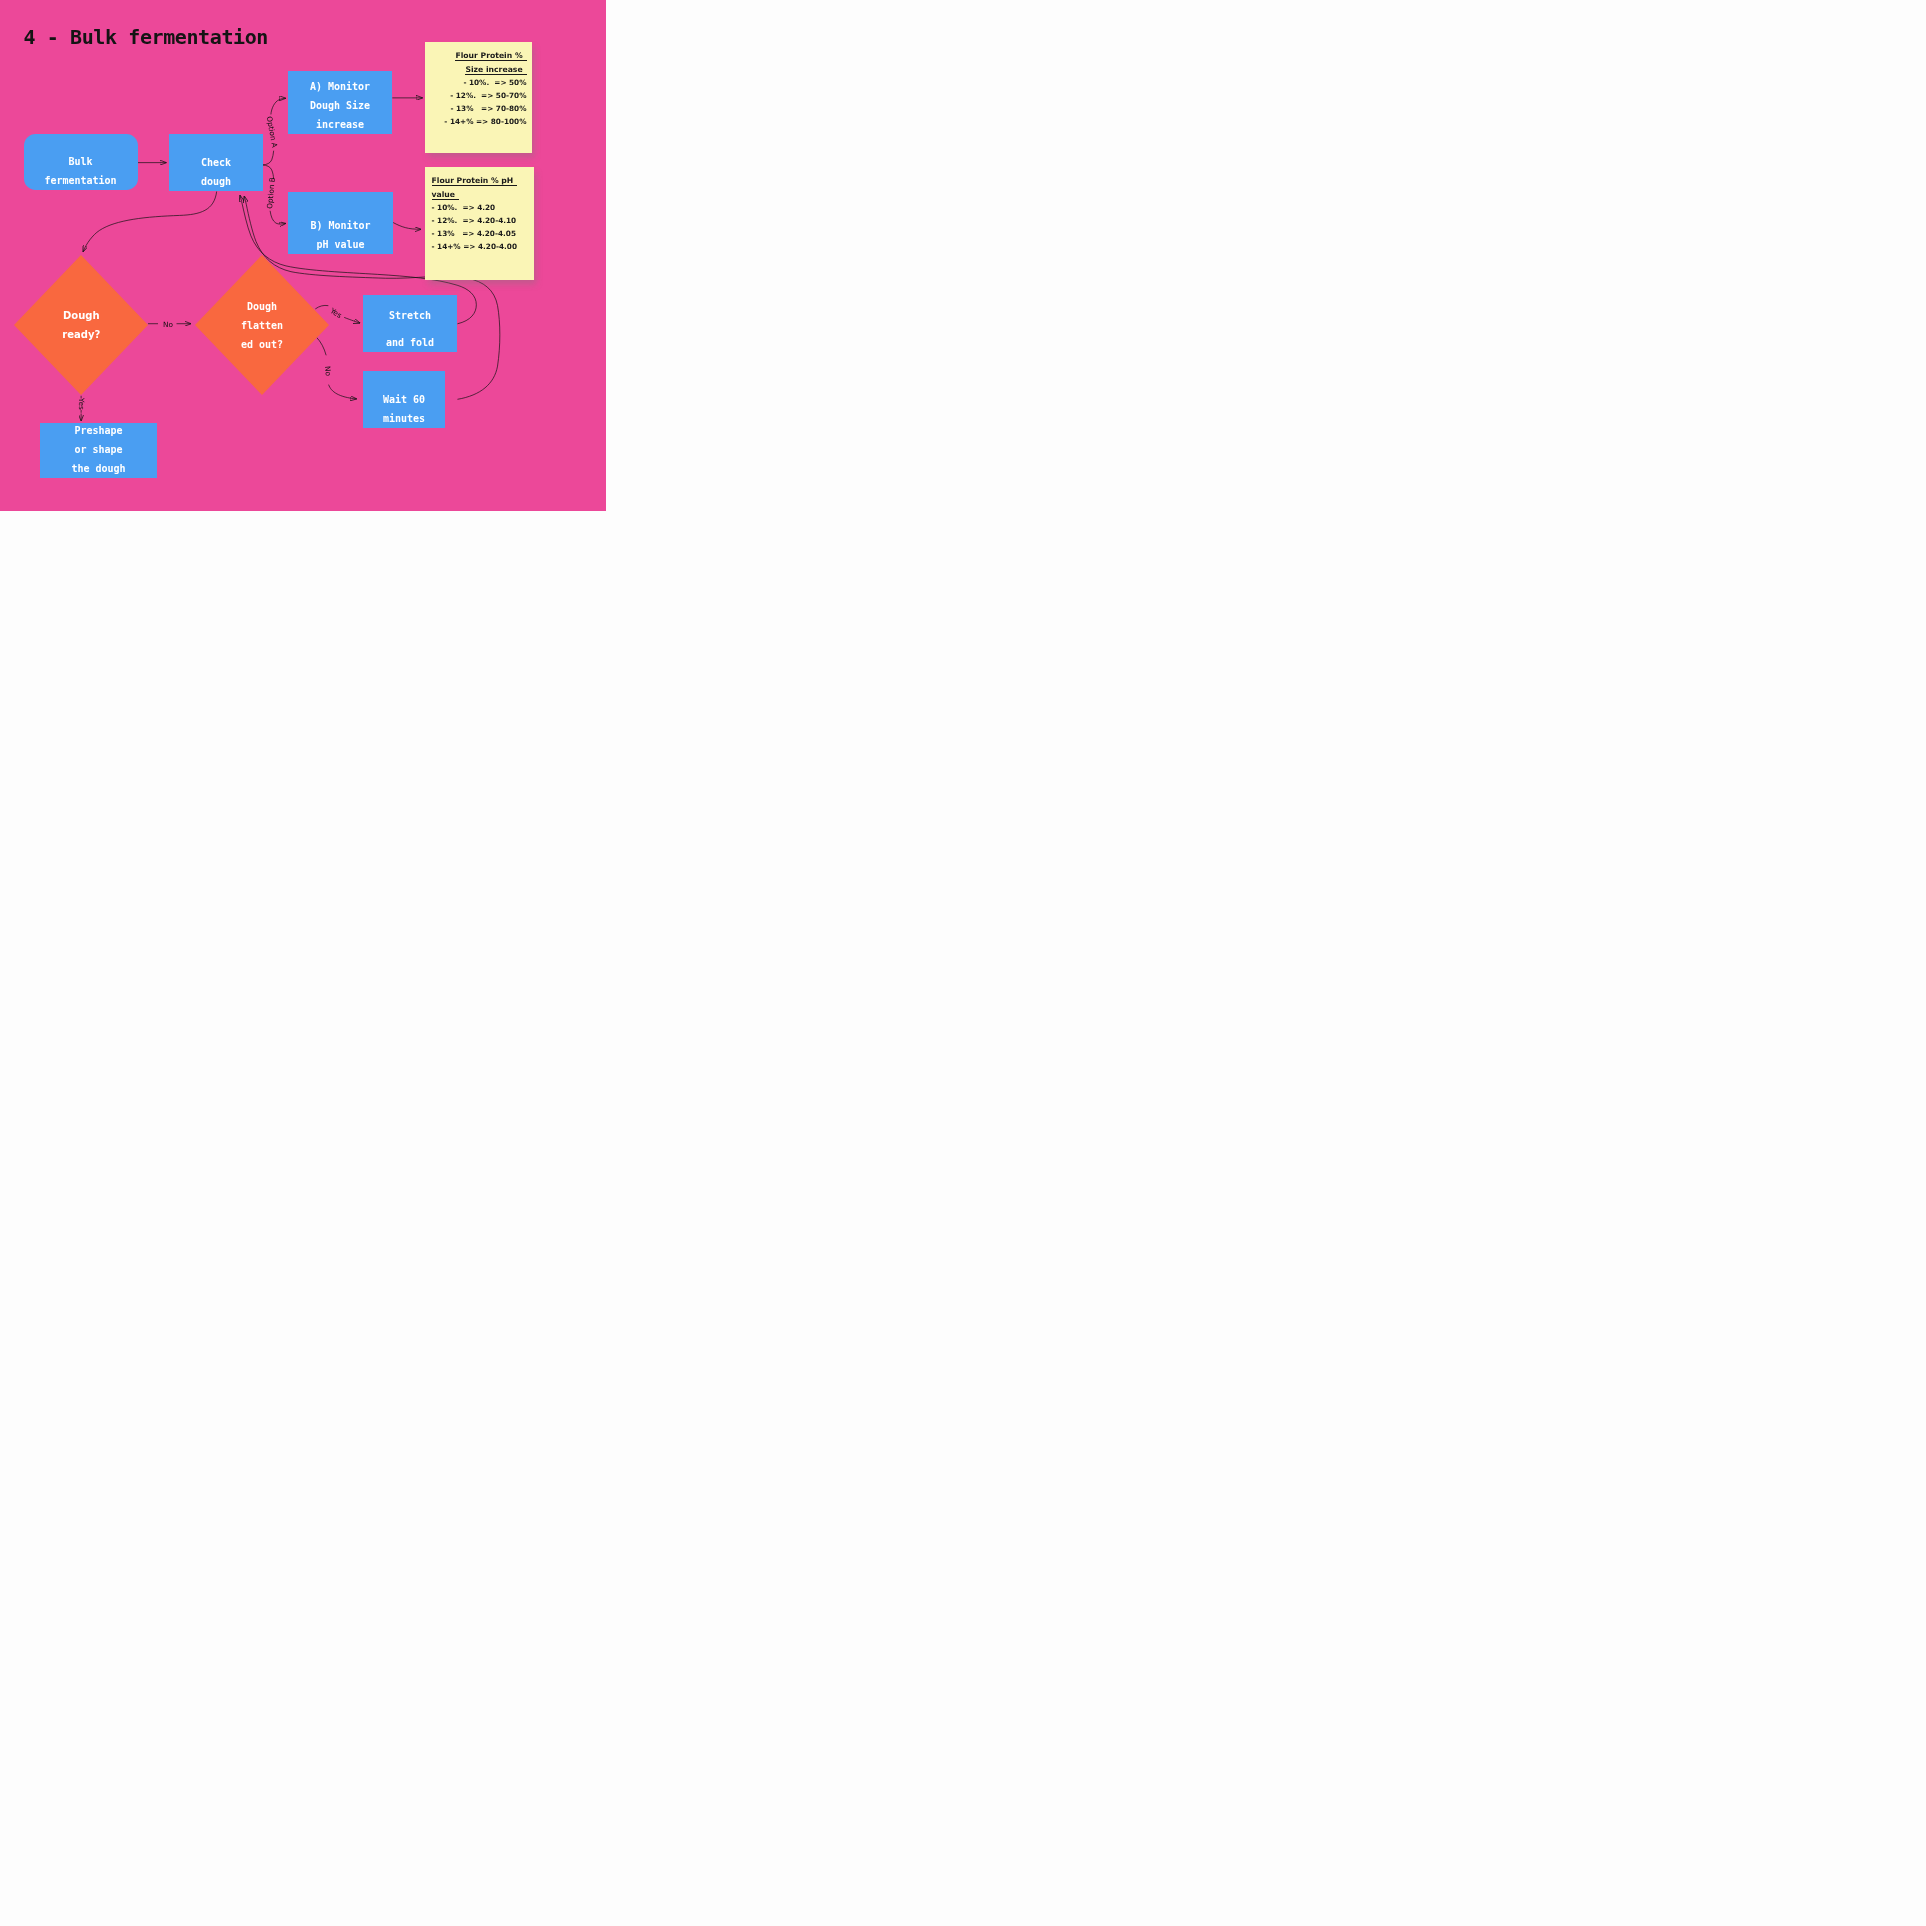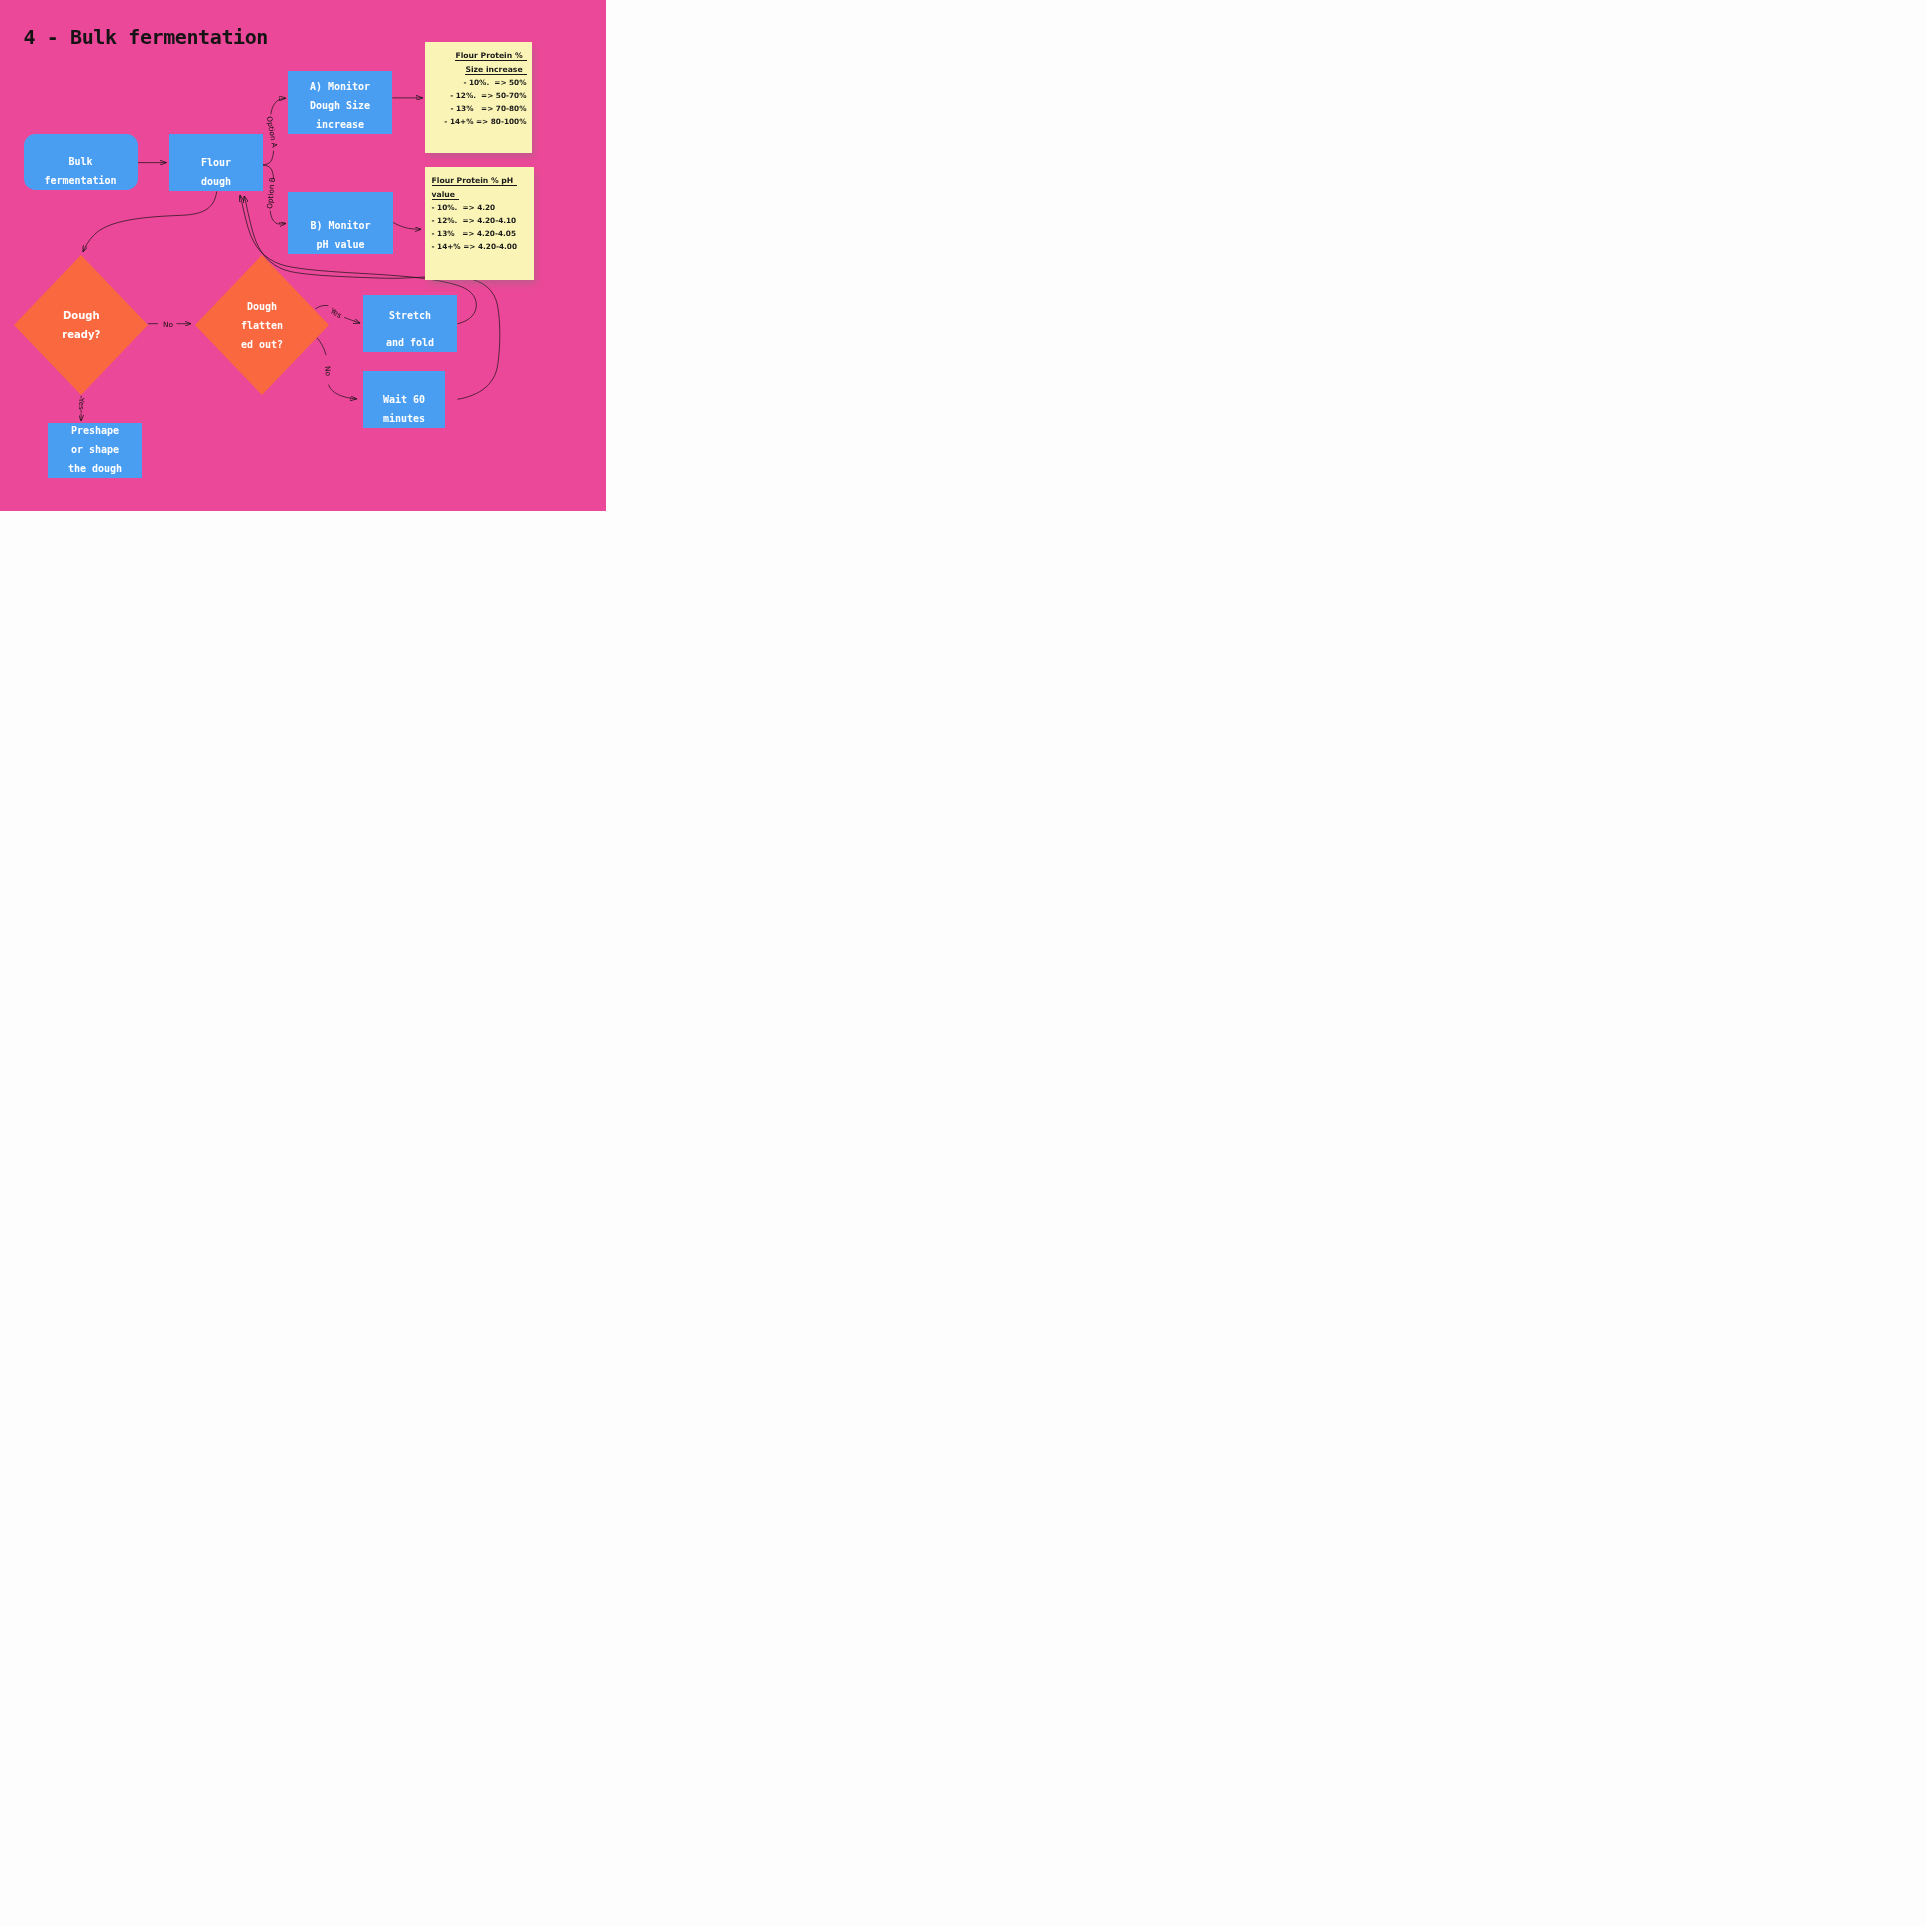--- a/index.html
+++ b/index.html
@@ -58,21 +58,21 @@
   </svg>
 
   <div class="title">4 - Bulk fermentation</div>
 
   <div class="node rounded" style="left:23.5px;top:134px;width:114px;height:56px;">
     <span>Bulk</span>
     <span>fermentation</span>
   </div>
 
   <div class="node" style="left:169px;top:134px;width:94px;height:57px;">
-    <span>Flour</span>
+    <span>Check</span>
     <span>dough</span>
   </div>
 
   <div class="node" style="left:288px;top:71px;width:104px;height:63px;">
     <span>A) Monitor</span>
     <span>Dough Size</span>
     <span>increase</span>
   </div>
 
   <div class="node" style="left:288px;top:192px;width:105px;height:62px;">
@@ -83,21 +83,21 @@
   <div class="node" style="left:363px;top:295px;width:94px;height:57px;gap:8px;">
     <span>Stretch</span>
     <span>and fold</span>
   </div>
 
   <div class="node" style="left:363px;top:371px;width:82px;height:57px;">
     <span>Wait 60</span>
     <span>minutes</span>
   </div>
 
-  <div class="node" style="left:48px;top:423px;width:94px;height:55px;">
+  <div class="node" style="left:40px;top:423px;width:117px;height:55px;">
     <span>Preshape</span>
     <span>or shape</span>
     <span>the dough</span>
   </div>
 
   <div class="diamond" style="left:14.3px;top:255px;width:134px;height:140px;">
     <svg viewBox="0 0 347 363" preserveAspectRatio="none">
       <polygon points="173.5,0 347,181.5 173.5,363 0,181.5" fill="#f9683f"></polygon>
     </svg>
     <div class="dtext sans">

